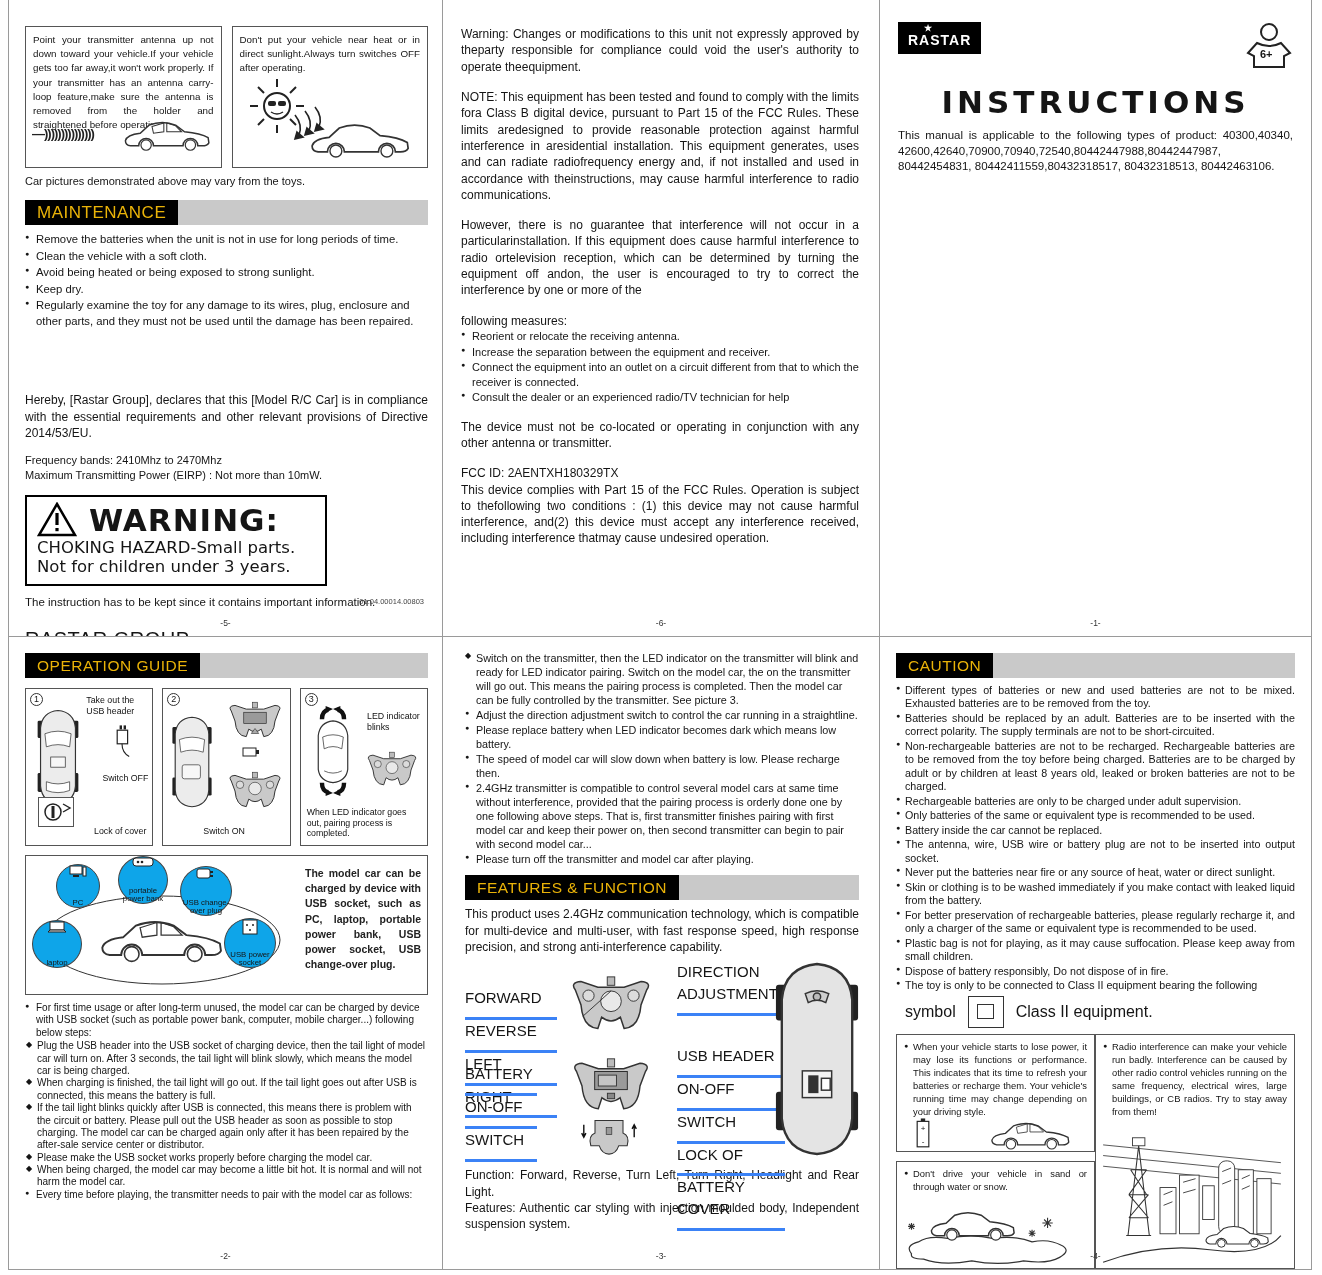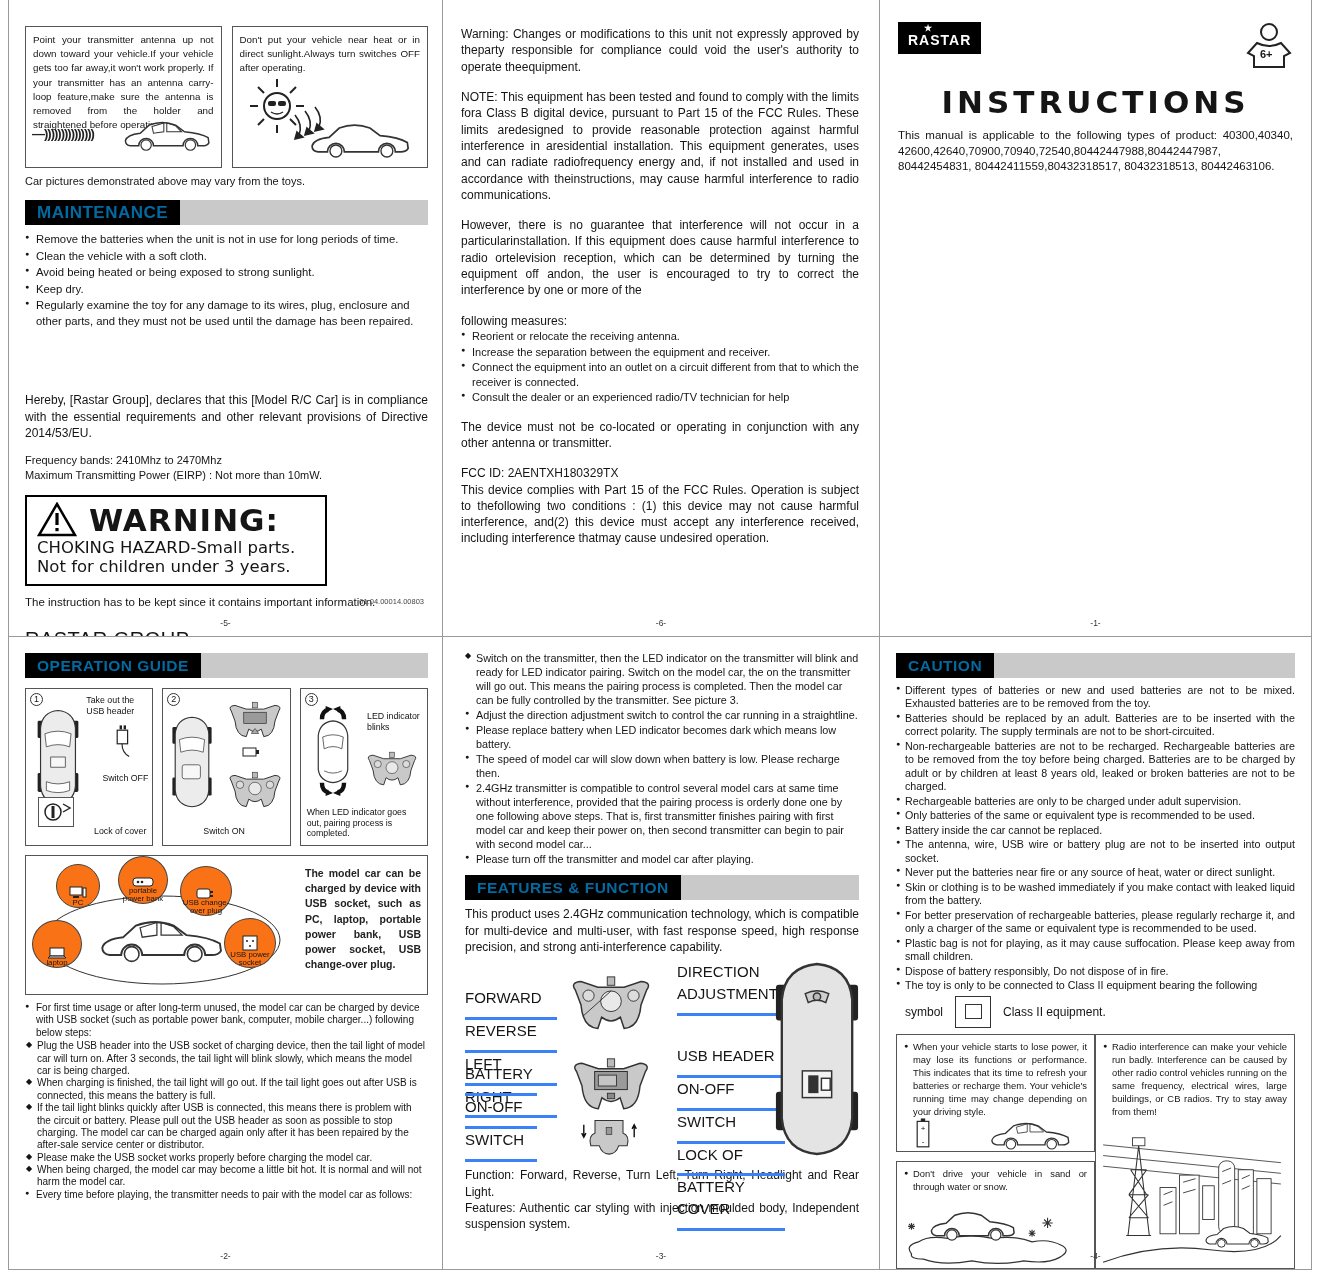--- a/index.html
+++ b/index.html
@@ -16,21 +16,21 @@
     background:#fff;
   }
   .panel { position:relative; overflow:hidden; background:#fff; border-right:1px solid #9a9a9a; border-bottom:1px solid #9a9a9a; }
   .panel.last-col { border-right:none; }
   .panel.last-row { border-bottom:none; }
 
   .pgnum { position:absolute; bottom:8px; left:0; right:0; text-align:center; font-size:8.5px; color:#333; }
 
   
   .sec { display:flex; height:25px; }
-  .sec-label { background:#000; color:#0369a1; font-weight:bold; font-size:15.5px; line-height:25px; padding:0 12px; letter-spacing:.5px; white-space:nowrap; }
+  .sec-label { background:#000; color:#eab308; font-weight:normal; font-size:15.5px; line-height:25px; padding:0 12px; letter-spacing:.5px; white-space:nowrap; }
   .sec-bar { flex:1; background:#c9c9c9; }
 
   p.body { font-size:12px; line-height:1.36; text-align:justify; }
   .small { font-size:9.8px; line-height:1.45; text-align:justify; }
 
   ul { list-style:none; }
   ul.dot > li { position:relative; padding-left:11px; margin-bottom:1px; }
   ul.dot > li::before { content:"\25CF"; position:absolute; left:0; top:0; font-size:7px; line-height:inherit; }
   ul.dia > li { position:relative; padding-left:11px; }
   ul.dia > li::before { content:"\25C6"; position:absolute; left:0; top:0; font-size:8px; }
@@ -73,41 +73,41 @@
   #p1 p.body { margin-top:8px; font-size:11.5px; }
 
   
   #p2 { padding:16px 14px 0 16px; }
   .steps-row { display:flex; gap:9px; margin-top:10px; }
   .stepbox { border:1px solid #555; width:129px; height:158px; position:relative; font-size:8.8px; line-height:1.2; }
   .cnum { position:absolute; left:4px; top:4px; width:13px; height:13px; border:1px solid #333; border-radius:50%; font-size:9px; display:flex; align-items:center; justify-content:center; }
   .slabel { position:absolute; color:#111; }
   .minibox { position:absolute; border:1px solid #555; background:#fff; }
   .chargebox { border:1px solid #555; margin-top:9px; height:140px; position:relative; }
-  .bubble { position:absolute; border:1px solid #444; border-radius:50%; background:#f97316; display:flex; flex-direction:column; align-items:center; justify-content:flex-end; text-align:center; font-size:7.8px; line-height:1.05; }
+  .bubble { position:absolute; border:1px solid #444; border-radius:50%; background:#0ea5e9; display:flex; flex-direction:column; align-items:center; justify-content:space-between; text-align:center; font-size:7.8px; line-height:1.05; }
   .chargedesc { position:absolute; right:6px; top:10px; width:116px; font-size:10.5px; line-height:1.45; text-align:justify; font-weight:bold; color:#222; }
   #p2 .oplist { margin-top:7px; font-size:10px; line-height:1.24; text-align:left; }
   #p2 .oplist .sub { margin-left:1px; }
 
   
   #p3 { padding:14px 20px 0 22px; }
   #p3 ul.toplist { font-size:10.8px; line-height:1.3; }
   #p3 ul.toplist > li { margin-bottom:1px; }
   #p3 .sec { margin-top:9px; }
   #p3 .intro { margin-top:6px; }
   .diagram3 { position:relative; height:198px; margin-top:6px; }
   .co { font-size:15px; border-bottom:3px solid #3b82f6; display:block; padding-bottom:8px; line-height:1.45; }
   .lblcol { position:absolute; }
   #p3 .funcs { margin-top:8px; }
 
   
   #p4 { padding:16px 16px 0 16px; }
   #p4 ul.dot { font-size:10.7px; line-height:1.26; text-align:justify; margin-top:6px; }
   #p4 ul.dot > li { padding-left:9px; }
-  .class2row { display:flex; align-items:center; gap:12px; font-size:12px; margin:3px 0 6px 9px; }
+  .class2row { display:flex; align-items:center; gap:12px; font-size:16px; margin:3px 0 6px 9px; }
   .sq-out { width:36px; height:32px; border:1.5px solid #333; display:flex; align-items:center; justify-content:center; }
   .sq-in { width:17px; height:15px; border:1.5px solid #333; }
   .p4-boxes { display:grid; grid-template-columns:199px 1fr; }
   .cbox { border:1px solid #555; padding:6px 7px; font-size:9.4px; line-height:1.38; text-align:justify; position:relative; background:#fff; }
   .cbox ul.dot { font-size:9.4px !important; line-height:1.38 !important; text-align:justify; margin-top:0 !important; }
 </style>
 </head>
 <body>
 
 <div class="sheet">

